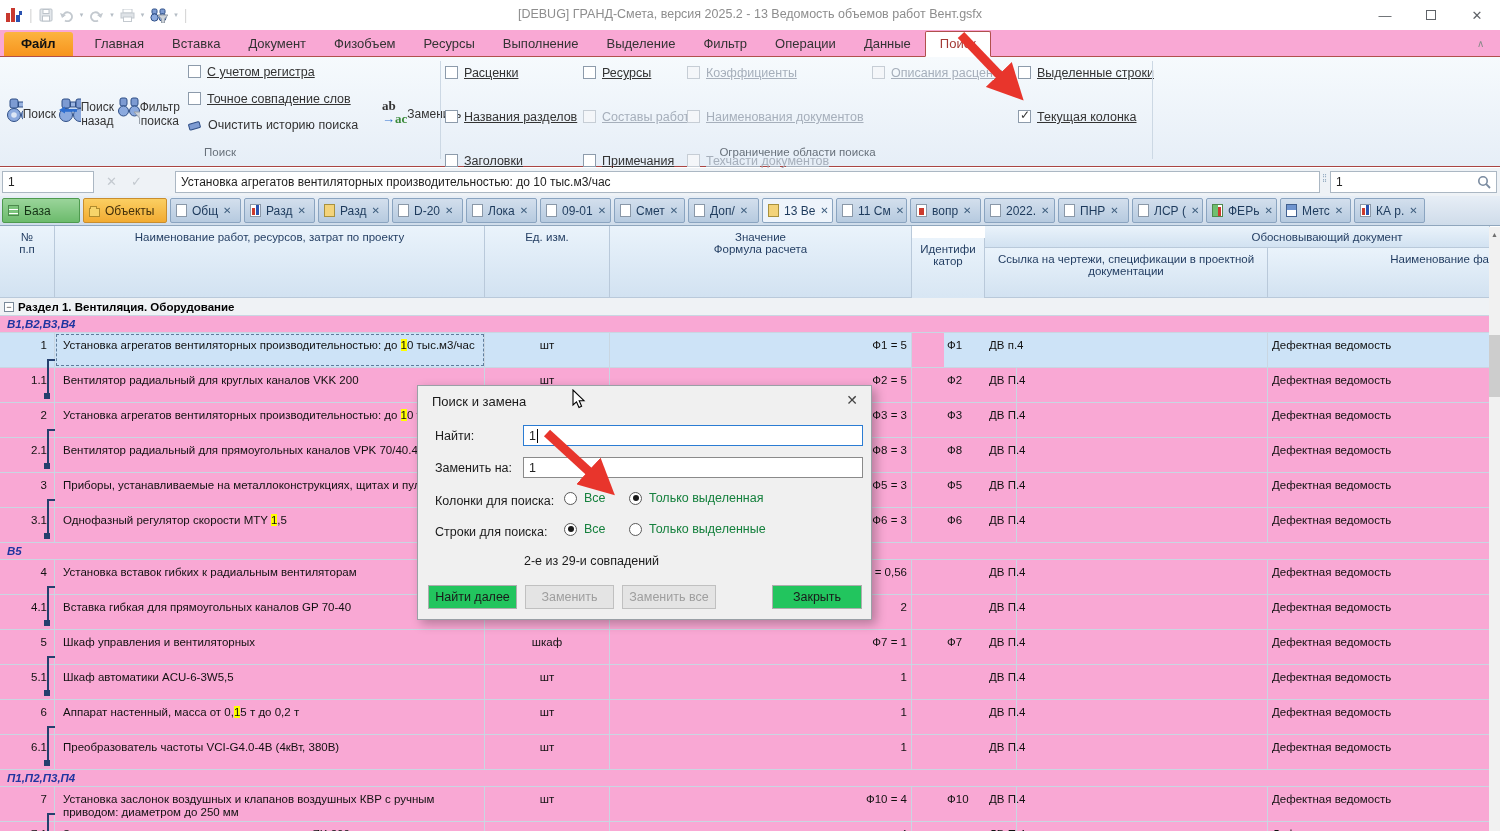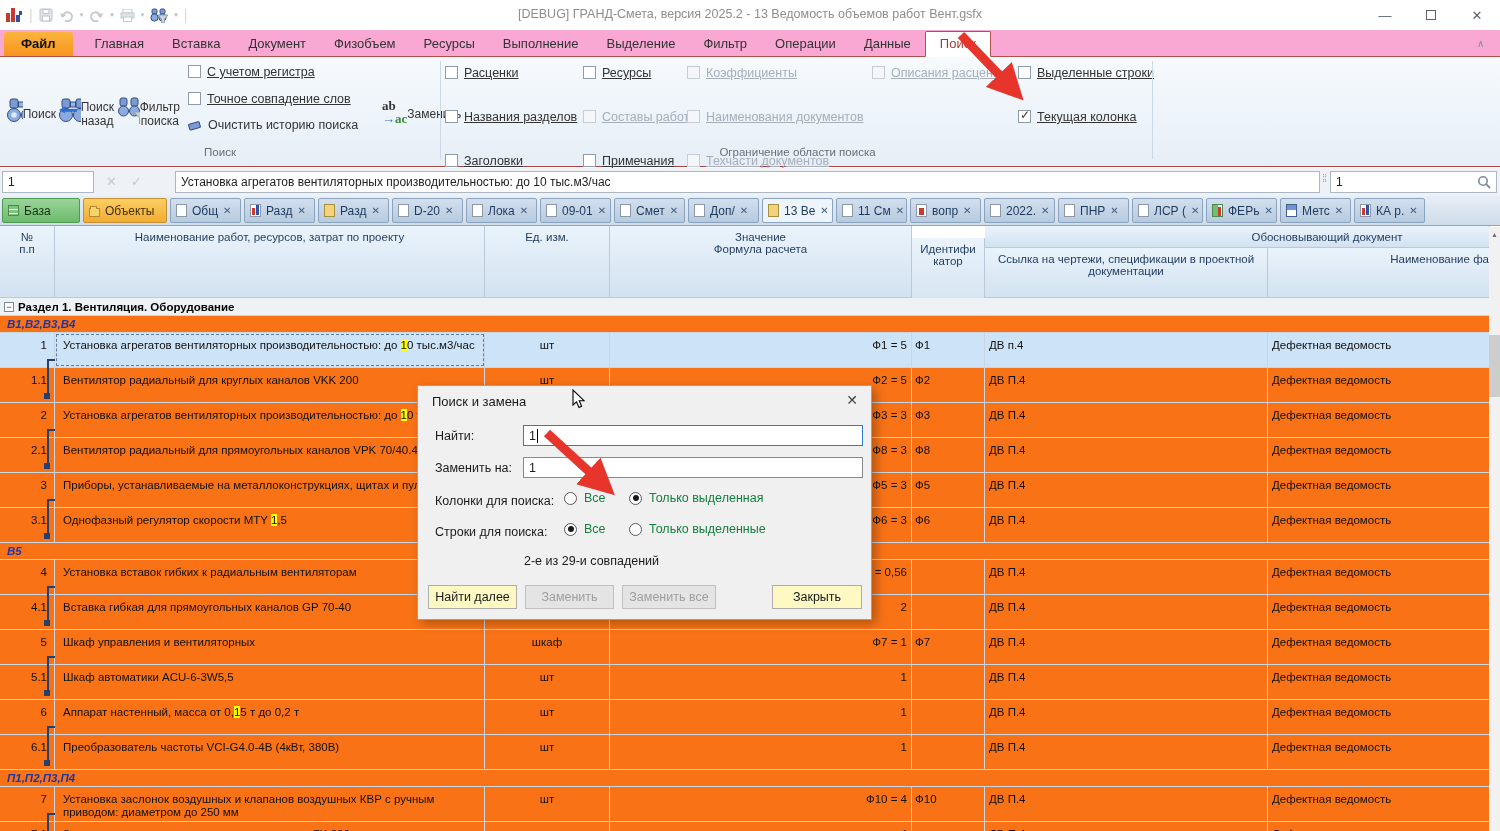--- a/index.html
+++ b/index.html
@@ -79,33 +79,33 @@
   .ticon.doc-blue{background:linear-gradient(#6f94cf 45%,#fff 45%);border-color:#41608f;}
   .ticon.chart:before{content:"";position:absolute;left:1px;bottom:1px;width:3px;height:7px;background:#cc3b2e;}
   .ticon.chart:after{content:"";position:absolute;left:5px;bottom:1px;width:3px;height:10px;background:#2a52b0;}
 
   
   #table{position:absolute;left:0;top:225px;width:1500px;height:606px;background:#fff;border-top:1px solid #8fa6bd;}
   .thead{position:absolute;left:0;top:0;width:1490px;height:72px;}
   .th{position:absolute;background:linear-gradient(#eaf3fb,#d2e2f1);border-right:1px solid #b9c9da;border-bottom:1px solid #b9c9da;
       color:#1f3a5f;font-size:11.5px;display:flex;justify-content:center;padding-top:5px;text-align:center;white-space:pre-line;}
   .tbody{position:absolute;left:0;top:72px;width:1490px;}
-  .trow{position:relative;border-bottom:1px solid #c9d6e2;background:#f97316;}
+  .trow{position:relative;border-bottom:1px solid #c9d6e2;background:#f9a8d4;}
   .trow.item{height:35px;}
   .trow.section{height:18px;background:#eff2f5;}
   .trow.subsection{height:17px;}
   .trow.selected .td{background:#cde3f7;}
   .trow.selected .td-name{outline:1px dashed #5f7d9c;outline-offset:-2px;}
   .td{position:absolute;top:0;height:100%;border-right:1px solid #c9d6e2;font-size:11.5px;color:#111;
       padding:6px 4px 0 4px;overflow:hidden;}
   .td-num{left:0;width:55px;text-align:right;padding-right:7px;}
   .td-name{left:55px;width:430px;padding-left:8px;line-height:13px;}
   .td-unit{left:485px;width:125px;text-align:center;}
   .td-value{left:610px;width:302px;text-align:right;}
-  .td-ident{left:912px;width:73px;padding-left:3px;}
+  .td-ident{left:944px;width:73px;padding-left:3px;}
   .td-ref{left:985px;width:283px;}
   .td-doc{left:1268px;width:222px;border-right:none;}
   .hl{background:#ffff00;}
   .seclabel{position:absolute;left:18px;top:3px;font-weight:bold;font-size:11.5px;color:#000;}
   .expbox{position:absolute;left:4px;top:4px;width:10px;height:10px;border:1px solid #7a8a9a;background:#fff;
           font-size:9px;line-height:8px;text-align:center;color:#333;}
   .sublabel{position:absolute;left:7px;top:2px;font-weight:bold;font-style:italic;font-size:11.5px;color:#1f35a0;}
   .bracket{position:absolute;left:47px;top:-9px;height:38px;width:9px;border-left:2px solid #24406e;z-index:2;}
   .bracket:before{content:"";position:absolute;top:0;left:0;width:6px;height:2px;background:#24406e;}
   .bracket:after{content:"";position:absolute;bottom:-2px;left:-5px;width:6px;height:6px;background:#24406e;}
@@ -122,21 +122,21 @@
   .dclose{position:absolute;right:13px;top:6px;font-size:14px;color:#444;}
   .dlab{position:absolute;left:17px;color:#1a1a1a;}
   .dinput{position:absolute;left:105px;width:340px;height:21px;background:#fff;border:1px solid #8a8a8a;
           font-size:12.5px;display:flex;align-items:center;padding-left:5px;}
   .dinput.focus{border-color:#2b7cd3;}
   .caret{display:inline-block;width:1px;height:14px;background:#000;margin-left:1px;}
   .drad{position:absolute;display:flex;align-items:center;gap:7px;color:#15803d;}
   .rb{width:13px;height:13px;border:1px solid #5a5a5a;border-radius:50%;background:#fff;position:relative;flex:0 0 13px;}
   .rb.on:after{content:"";position:absolute;left:2.5px;top:2.5px;width:6px;height:6px;border-radius:50%;background:#1a1a1a;}
   .dstatus{position:absolute;left:106px;top:168px;color:#1a1a1a;}
-  .dbtn{position:absolute;top:199px;height:24px;background:#fef9c3;border:1px solid #adadad;
+  .dbtn{position:absolute;top:199px;height:24px;background:#22c55e;border:1px solid #adadad;
         font-family:"Liberation Sans",sans-serif;font-size:12.5px;color:#1a1a1a;}
   .dbtn.disabled{color:#9e9e9e;background:#e4e4e4;border-color:#c0c0c0;}
 
   
   .overlay{position:absolute;z-index:20;pointer-events:none;}
 </style>
 </head>
 <body>
 
 <div id="app">

